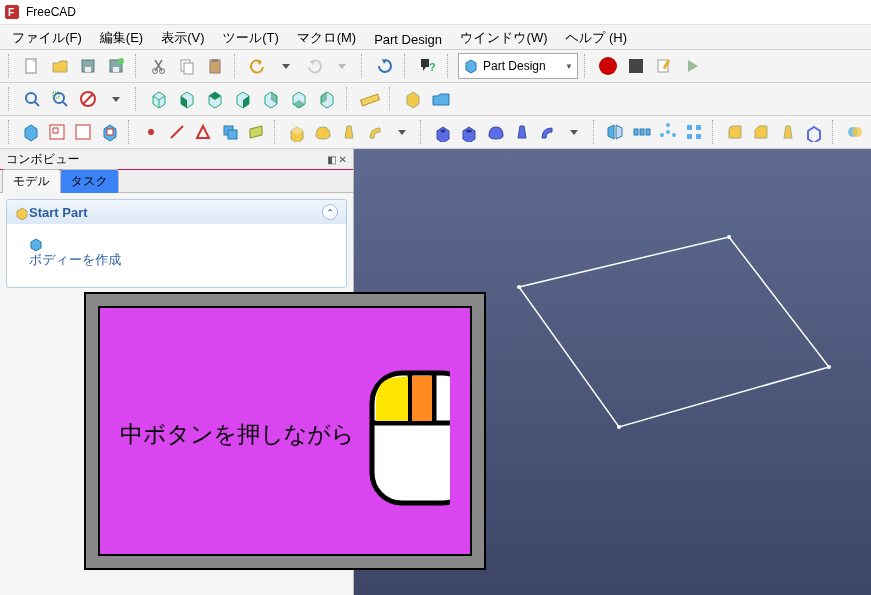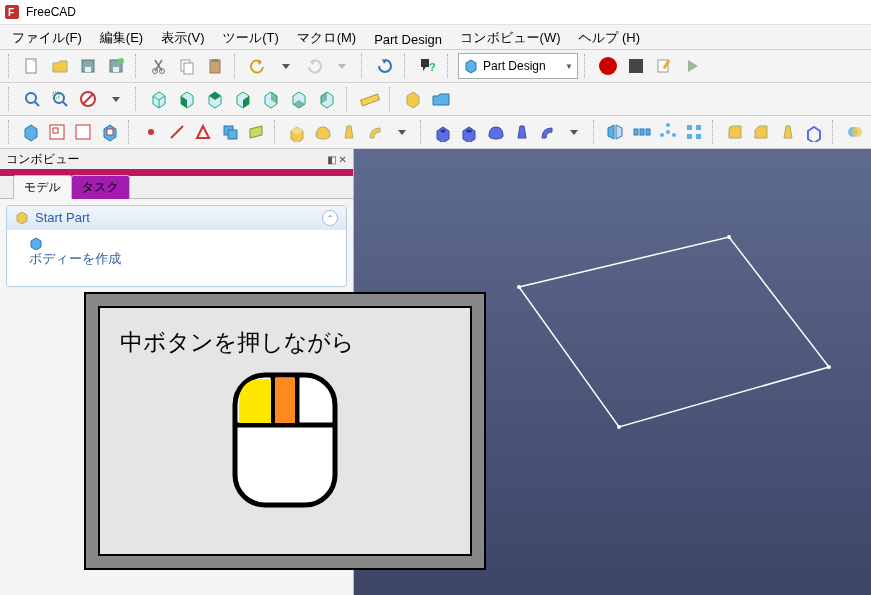--- a/index.html
+++ b/index.html
@@ -10,35 +10,35 @@
 .menubar .mi{padding:2px 8px;cursor:default;font-size:13px}
 .toolbar{height:32px;background:#f4f4f4;display:flex;align-items:center;padding:0 4px;gap:2px;border-bottom:1px solid #d0d0d0;flex-wrap:nowrap;overflow:hidden}
 .toolbar .sep{width:4px;height:24px;border-left:1px dotted #aaa;margin:0 4px}
 .tbtn{width:24px;height:24px;display:flex;align-items:center;justify-content:center;border:1px solid transparent;cursor:default}
 .wb-sel{display:flex;align-items:center;height:24px;border:1px solid #aaa;background:#fff;padding:0 4px;gap:4px;width:110px}
 .wb-sel .arrow{margin-left:auto;font-size:8px;color:#555}
 .rec{width:18px;height:18px;border-radius:50%;background:#c00}
 .stopsq{width:14px;height:14px;background:#444}
 .body{display:flex;height:calc(595px - 24px - 24px - 32px - 32px - 32px);}
 .left{width:353px;display:flex;flex-direction:column;border-right:1px solid #bbb;background:#efefef}
-.dockhdr{height:20px;background:#f0f0f0;border-bottom:7px solid #be185d;display:flex;align-items:center;padding:0 6px;font-size:12px}
+.dockhdr{height:20px;background:#f0f0f0;border-bottom:1px solid #be185d;display:flex;align-items:center;padding:0 6px;font-size:12px}
 .dockhdr .ctrls{margin-left:auto;display:flex;gap:2px;font-size:10px;color:#555}
-.tabs{height:22px;display:flex;align-items:flex-end;background:#efefef;border-bottom:1px solid #bbb;padding-left:13px}
+.tabs{height:22px;display:flex;align-items:flex-end;background:#efefef;border-bottom:1px solid #bbb;padding-left:2px}
 .tab{padding:3px 10px;border:1px solid #bbb;border-bottom:none;background:#f6f6f6;margin-right:-1px;border-radius:3px 3px 0 0;font-size:12px;cursor:default;position:relative;top:1px}
-.tab.active{background:#a21caf;z-index:1}
+.tab.active{background:#3b82f6;z-index:1}
 .panel{flex:1;background:#f5f5f5;padding:6px}
 .task-group{border:1px solid #b5cde2;border-radius:3px;background:#fff;overflow:hidden}
-.task-hdr{background:linear-gradient(#f0f5fb,#dce9f6);padding:4px 8px;color:#2d5fa4;font-weight:normal;font-size:13px;display:flex;align-items:flex-start;gap:6px}
+.task-hdr{background:linear-gradient(#f0f5fb,#dce9f6);padding:4px 8px;color:#2d5fa4;font-weight:bold;font-size:13px;display:flex;align-items:flex-end;gap:0}
 .task-hdr .expand{margin-left:auto;width:14px;height:14px;border:1px solid #9cbce0;border-radius:50%;display:flex;align-items:center;justify-content:center;font-size:8px;color:#3a6da8;background:#fff}
-.task-body{padding:6px 10px 18px 22px}
+.task-body{padding:13px 10px 18px 22px}
 .task-body a{color:#2d5fa4;text-decoration:none;font-size:13px}
 .view3d{flex:1;background:linear-gradient(#5e6a8f 0%,#3c4566 100%);position:relative}
 .rect3d{position:absolute;top:78px;left:155px}
 .overlay{position:absolute;left:84px;top:292px;width:398px;height:274px;background:#888;border:2px solid #000}
-.overlay-inner{position:absolute;left:12px;top:12px;right:12px;bottom:12px;background:#e5e5e5;border:2px solid #000;display:flex;flex-direction:column;align-items:center;padding:18px 20px 10px}
+.overlay-inner{position:absolute;left:12px;top:12px;right:12px;bottom:12px;background:#d946ef;border:2px solid #000;display:flex;flex-direction:row;align-items:center;padding:18px 20px 10px}
 .overlay-inner .txt{font-size:23px;line-height:1.45;width:100%}
 .mouse-svg{margin-top:6px}
 svg{display:block}
 </style>
 </head>
 <body>
 
 <div class="titlebar">
   <span class="logo">
     <svg width="16" height="16">
@@ -49,21 +49,21 @@
   <span class="title">FreeCAD</span>
 </div>
 
 <div class="menubar">
   <span class="mi">ファイル(F)</span>
   <span class="mi">編集(E)</span>
   <span class="mi">表示(V)</span>
   <span class="mi">ツール(T)</span>
   <span class="mi">マクロ(M)</span>
   <span class="mi">Part Design</span>
-  <span class="mi">コンボビュー(W)</span>
+  <span class="mi">ウインドウ(W)</span>
   <span class="mi">ヘルプ (H)</span>
 </div>
 
 <div class="toolbar">
   <span class="sep"></span>
   <span class="tbtn">
       <svg width="18" height="18">
         <rect x="3" y="2" width="10" height="14" fill="#fff" stroke="#888"></rect>
         <polygon points="10,2 13,5 10,5" fill="#ccc"></polygon>
       </svg>

